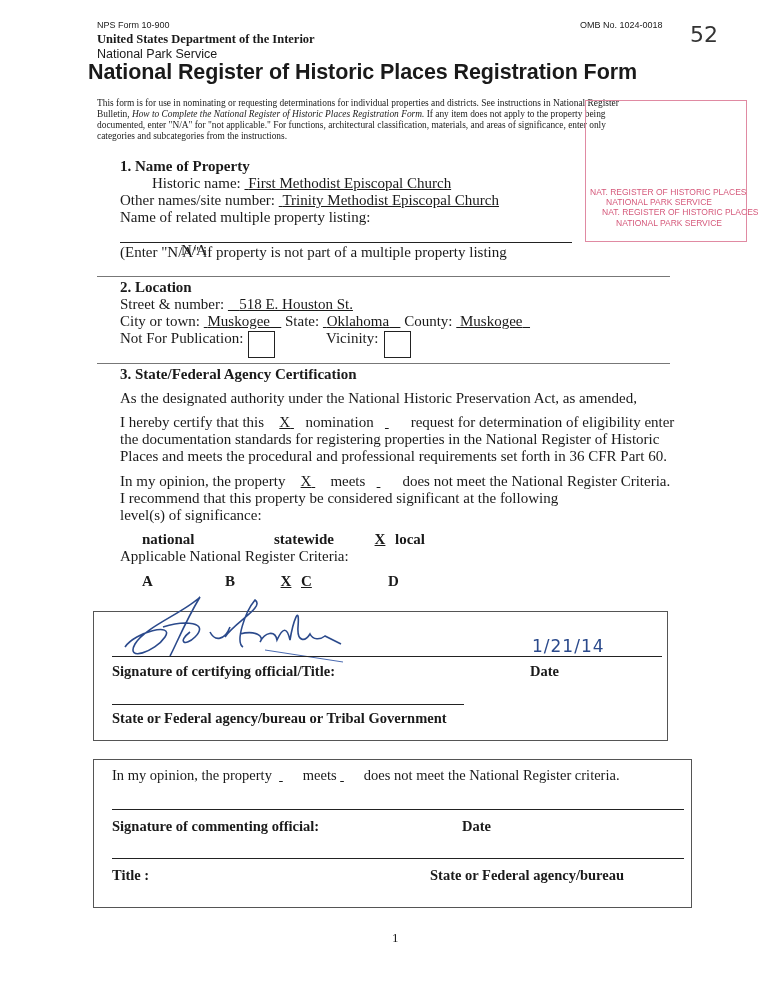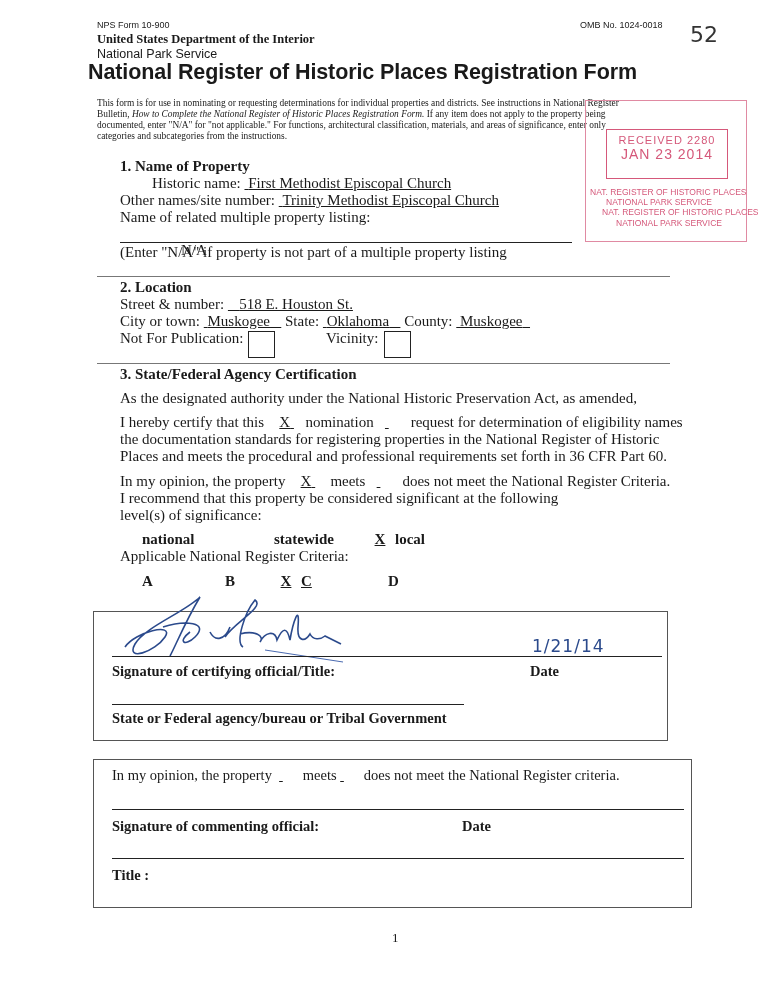--- a/index.html
+++ b/index.html
@@ -34,24 +34,20 @@
 <div class="abs sans main-title" style="left:88px; top:60px;">National Register of Historic Places Registration Form</div>
 
 <div class="abs serif intro" style="left:97px; top:98px;">
   <div>This form is for use in nominating or requesting determinations for individual properties and districts.  See instructions in National Register</div>
   <div><span>Bulletin, </span><i>How to Complete the National Register of Historic Places Registration Form.</i><span>  If any item does not apply to the property being</span></div>
   <div>documented, enter "N/A" for "not applicable."  For functions, architectural classification, materials, and areas of significance, enter only</div>
   <div>categories and subcategories from the instructions.</div>
 </div>
 
 <div class="stamp" style="left:585px; top:100px; width:160px; height:140px; border-color:#e08aa2;">
-  <div class="stamp" style="left:20px; top:28px; width:120px; height:48px; text-align:center;">
-    <div style="font-size:11px; letter-spacing:1px; margin-top:4px;">RECEIVED 2280</div>
-    <div style="font-size:14px; letter-spacing:1px;">JAN 23 2014</div>
-  </div>
   <div class="abs" style="left:4px; top:86px; font-size:8.5px; white-space:nowrap;">NAT. REGISTER OF HISTORIC PLACES</div>
   <div class="abs" style="left:20px; top:96px; font-size:8.5px; white-space:nowrap;">NATIONAL PARK SERVICE</div>
   <div class="abs" style="left:16px; top:106px; font-size:8.5px; white-space:nowrap;">NAT. REGISTER OF HISTORIC PLACES</div>
   <div class="abs" style="left:30px; top:117px; font-size:8.5px; white-space:nowrap;">NATIONAL PARK SERVICE</div>
 </div>
 
 <div class="abs serif f15 b" style="left:120px; top:158px;">1.  Name of Property</div>
 <div class="abs serif f15" style="left:120px; top:175px; white-space:nowrap;margin-left:32px;">
   <span>Historic name:</span>
   <span class="u" style="display:inline-block; width:334px;">&nbsp;<span>First Methodist Episcopal Church</span></span>
@@ -87,21 +83,21 @@
 
 <div class="hr" style="left:97px; top:363px; width:573px;"></div>
 
 <div class="abs serif f15 b" style="left:120px; top:366px;">3.  State/Federal Agency Certification</div>
 <div class="abs serif f15" style="left:120px; top:390px;">As the designated authority under the National Historic Preservation Act, as amended,</div>
 <div class="abs serif f15" style="left:120px; top:414px; white-space:nowrap;">
   <span>I hereby certify that this</span>
   &nbsp;<span class="u" style="display:inline-block; min-width:30px; text-align:center;"><span>X</span>&nbsp;</span>
   <span>nomination</span>
   &nbsp;&nbsp;<span class="u" style="display:inline-block; width:22px;">&nbsp;</span>
-  <span>request for determination of eligibility names</span>
+  <span>request for determination of eligibility enter</span>
 </div>
 <div class="abs serif f15" style="left:120px; top:431px;">the documentation standards for registering properties in the National Register of Historic</div>
 <div class="abs serif f15" style="left:120px; top:448px;">Places and meets the procedural and professional requirements set forth in 36 CFR Part 60.</div>
 
 <div class="abs serif f15" style="left:120px; top:473px; white-space:nowrap;">
   <span>In my opinion, the property</span>
   &nbsp;<span class="u" style="display:inline-block; min-width:30px; text-align:center;"><span>X</span>&nbsp;</span>
   &nbsp;<span>meets</span>
   &nbsp;&nbsp;<span class="u" style="display:inline-block; width:22px;">&nbsp;</span>
   <span>does not meet the National Register Criteria.</span>
@@ -152,15 +148,16 @@
   <span>meets</span>
   <span class="u" style="display:inline-block; width:20px;">&nbsp;</span>
   <span>does not meet the National Register criteria.</span>
 </div>
 <div class="line" style="left:112px; top:809px; width:572px; border-top:1.5px solid #222;"></div>
 <div class="abs serif b" style="left:112px; top:818px; font-size:14.5px;">Signature of commenting official:</div>
 <div class="abs serif b" style="left:462px; top:818px; font-size:14.5px;">Date</div>
 <div class="line" style="left:112px; top:858px; width:572px; border-top:1.5px solid #222;"></div>
 <div class="abs serif b" style="left:112px; top:867px; font-size:14.5px;">Title :</div>
 <div class="abs serif b" style="left:430px; top:867px; font-size:14.5px; line-height:17px;">
+  <div>State or Federal agency/bureau</div>
 </div>
 
 <div class="abs serif" style="left:392px; top:930px; font-size:13px;">1</div>
 
 </body></html>

